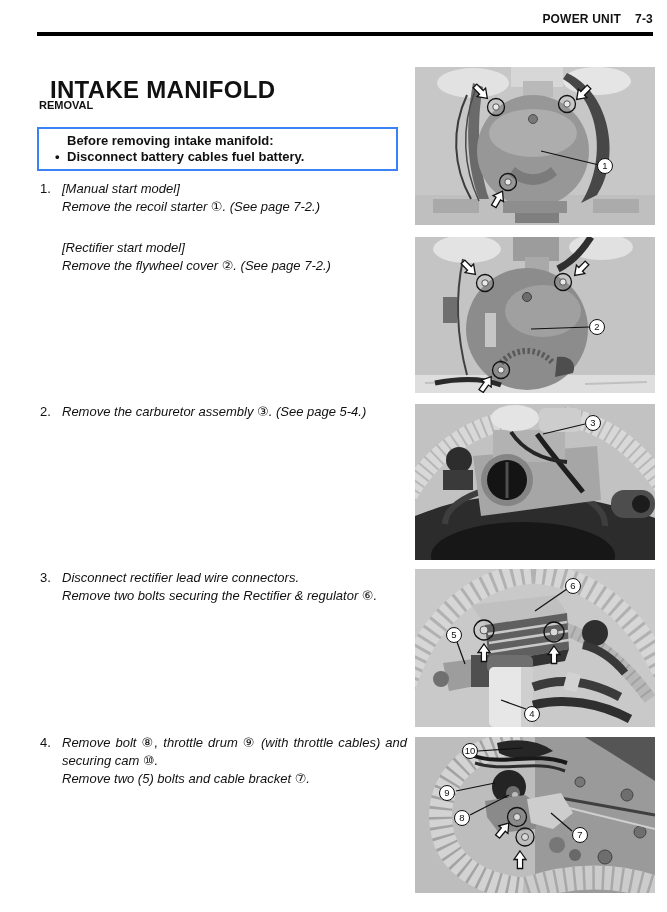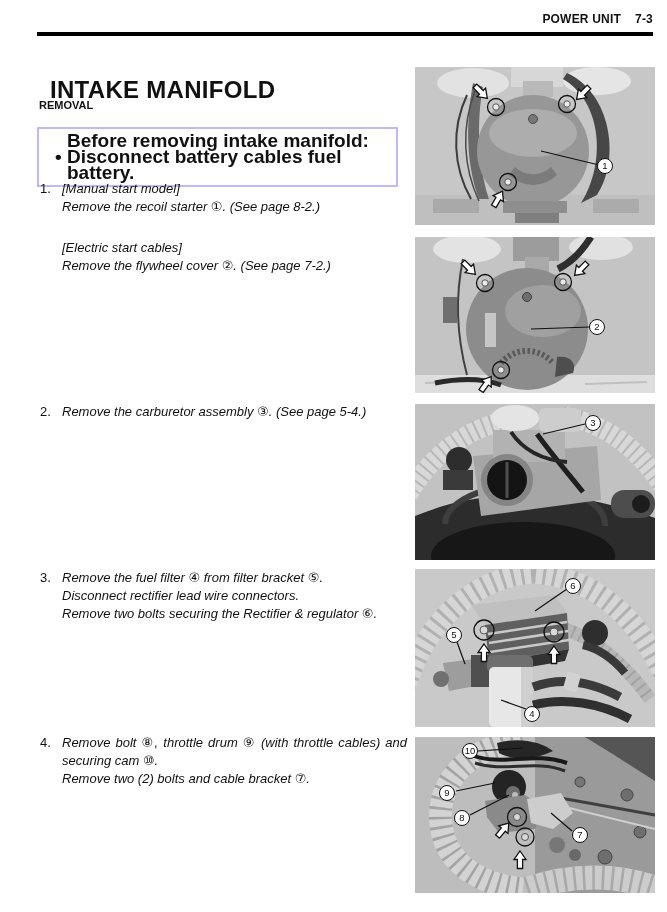--- a/index.html
+++ b/index.html
@@ -4,21 +4,21 @@
 <style>
   html,body{margin:0;padding:0;background:#fff;}
   .page{position:relative;width:667px;height:912px;background:#ffffff;overflow:hidden;
         font-family:"Liberation Sans","DejaVu Sans",sans-serif;color:#111;}
   .hdr{position:absolute;top:12px;right:14px;font-size:12px;font-weight:700;letter-spacing:.2px;
        display:flex;gap:14px;align-items:flex-end;}
   .hrule{position:absolute;left:37px;top:32px;width:616px;height:4px;background:#000;}
   .title{position:absolute;left:38px;top:64px;font-size:24px;font-weight:700;letter-spacing:.3px;margin:12px;}
   .subtitle{position:absolute;left:39px;top:99px;font-size:11px;font-weight:700;margin:0;}
   .notice{position:absolute;left:37px;top:127px;width:361px;box-sizing:border-box;
-          border:2px solid #c4b5fd;padding:4px 8px 4px 28px;font-size:19px;font-weight:700;line-height:16px;}
+          border:2px solid #3b82f6;padding:4px 8px 4px 28px;font-size:13px;font-weight:700;line-height:16px;}
   .notice p{margin:0;}
   .notice .bullet-line{position:relative;}
   .notice .bullet{position:absolute;left:-12px;}
   .step{position:absolute;left:40px;display:flex;font-size:13px;line-height:18px;}
   .step .num{width:22px;flex:none;}
   .step .txt{width:345px;}
   .step p{margin:0;font-style:italic;}
   .jline{text-align:justify;text-align-last:justify;}
   .fig{position:absolute;left:415px;width:240px;}
   .fig svg{display:block;}
@@ -52,54 +52,53 @@
     <p class="bullet-line">
       <span class="bullet">•</span>
       <span>Disconnect battery cables fuel battery.</span>
     </p>
   </div>
 
   <div class="step" style="top:180px">
     <span class="num">1.</span>
     <div class="txt">
       <p>[Manual start model]</p>
-      <p>Remove the recoil starter ①. (See page 8-2.)</p>
+      <p>Remove the recoil starter ①. (See page 7-2.)</p>
     </div>
   </div>
 
   <div class="step" style="top:239px">
     <span class="num"></span>
     <div class="txt">
-      <p>[Electric start cables]</p>
+      <p>[Rectifier start model]</p>
       <p>Remove the flywheel cover ②. (See page 7-2.)</p>
     </div>
   </div>
 
   <div class="step" style="top:403px">
     <span class="num">2.</span>
     <div class="txt">
       <p>Remove the carburetor assembly ③. (See page 5-4.)</p>
     </div>
   </div>
 
   <div class="step" style="top:569px">
     <span class="num">3.</span>
     <div class="txt">
-      <p>Remove the fuel filter ④ from filter bracket ⑤.</p>
       <p>Disconnect rectifier lead wire connectors.</p>
       <p>Remove two bolts securing the Rectifier &amp; regulator ⑥.</p>
     </div>
   </div>
 
   <div class="step" style="top:734px">
     <span class="num">4.</span>
     <div class="txt">
       <p class="jline">Remove bolt ⑧, throttle drum ⑨ (with throttle cables) and</p>
       <p>securing cam ⑩.</p>
-      <p>Remove two (2) bolts and cable bracket ⑦.</p>
+      <p>Remove two (5) bolts and cable bracket ⑦.</p>
     </div>
   </div>
 
   <div class="fig" style="top:67px;height:158px">
     <svg viewBox="0 0 240 158" width="240" height="158">
       <rect width="240" height="158" fill="#c7c7c7"></rect>
       <rect y="128" width="240" height="30" fill="#bfbfbf"></rect>
       <rect x="18" y="132" width="46" height="14" fill="#a9a9a9"></rect>
       <rect x="178" y="132" width="46" height="14" fill="#ababab"></rect>
       <ellipse cx="58" cy="16" rx="36" ry="15" fill="#e2e2e2"></ellipse>

